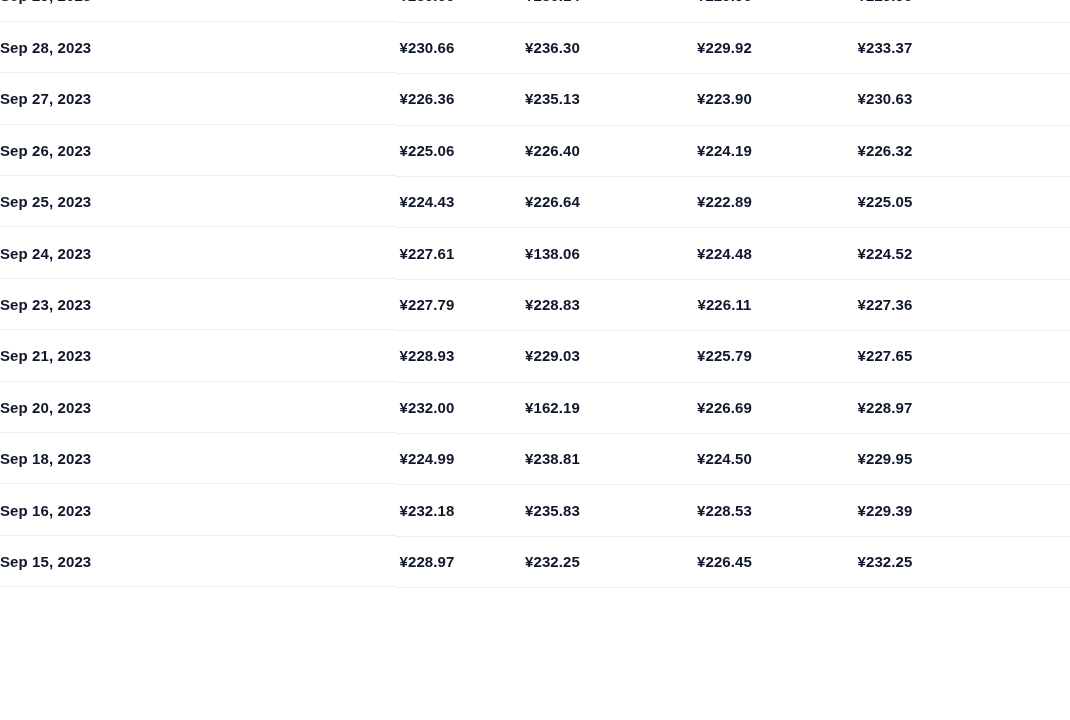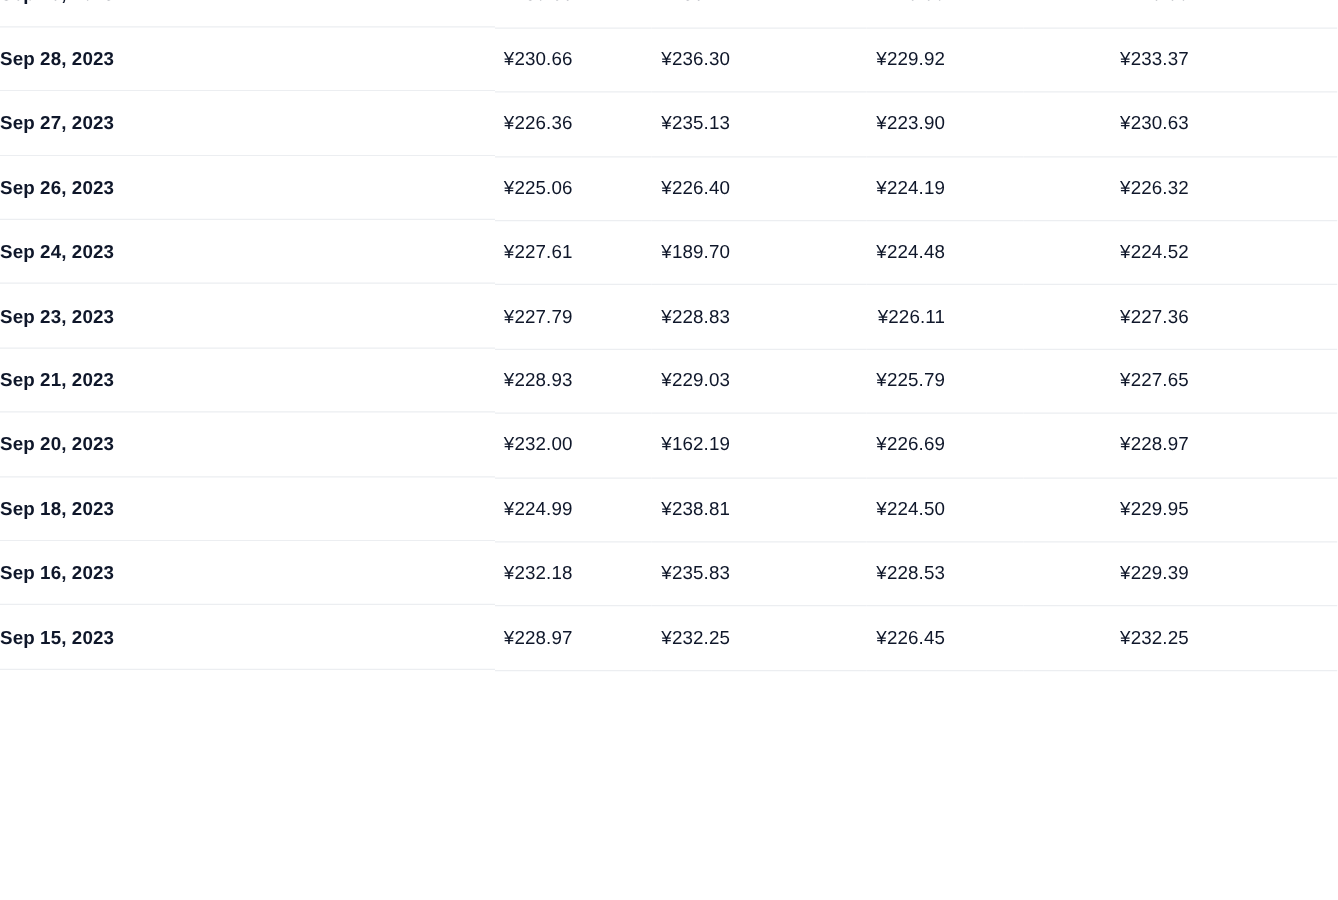--- a/index.html
+++ b/index.html
@@ -55,22 +55,22 @@
 
   .cell-date {
     padding-left: 68px;
     padding-right: 8px;
     text-align: left;
     font-weight: 600;
     letter-spacing: 0.1px;
   }
 
   .cell-num {
-    text-align: right;
-    font-weight: 400;
+    text-align: center;
+    font-weight: 700;
     letter-spacing: 0.1px;
   }
 
   td.cell-open  { padding-right: 63px; }
   td.cell-high  { padding-right: 109px; }
   td.cell-low   { padding-right: 63px; }
   td.cell-close { padding-right: 119px; }
 
   
   .price-table td:first-child {
@@ -116,23 +116,30 @@
           <td class="cell-num cell-close">¥230.63</td>
         </tr>
         <tr>
           <td class="cell-date">Sep 26, 2023</td>
           <td class="cell-num cell-open">¥225.06</td>
           <td class="cell-num cell-high">¥226.40</td>
           <td class="cell-num cell-low">¥224.19</td>
           <td class="cell-num cell-close">¥226.32</td>
         </tr>
         <tr>
+          <td class="cell-date">Sep 25, 2023</td>
+          <td class="cell-num cell-open">¥224.43</td>
+          <td class="cell-num cell-high">¥226.64</td>
+          <td class="cell-num cell-low">¥222.89</td>
+          <td class="cell-num cell-close">¥225.05</td>
+        </tr>
+        <tr>
           <td class="cell-date">Sep 24, 2023</td>
           <td class="cell-num cell-open">¥227.61</td>
-          <td class="cell-num cell-high">¥189.70</td>
+          <td class="cell-num cell-high">¥138.06</td>
           <td class="cell-num cell-low">¥224.48</td>
           <td class="cell-num cell-close">¥224.52</td>
         </tr>
         <tr>
           <td class="cell-date">Sep 23, 2023</td>
           <td class="cell-num cell-open">¥227.79</td>
           <td class="cell-num cell-high">¥228.83</td>
           <td class="cell-num cell-low">¥226.11</td>
           <td class="cell-num cell-close">¥227.36</td>
         </tr>

